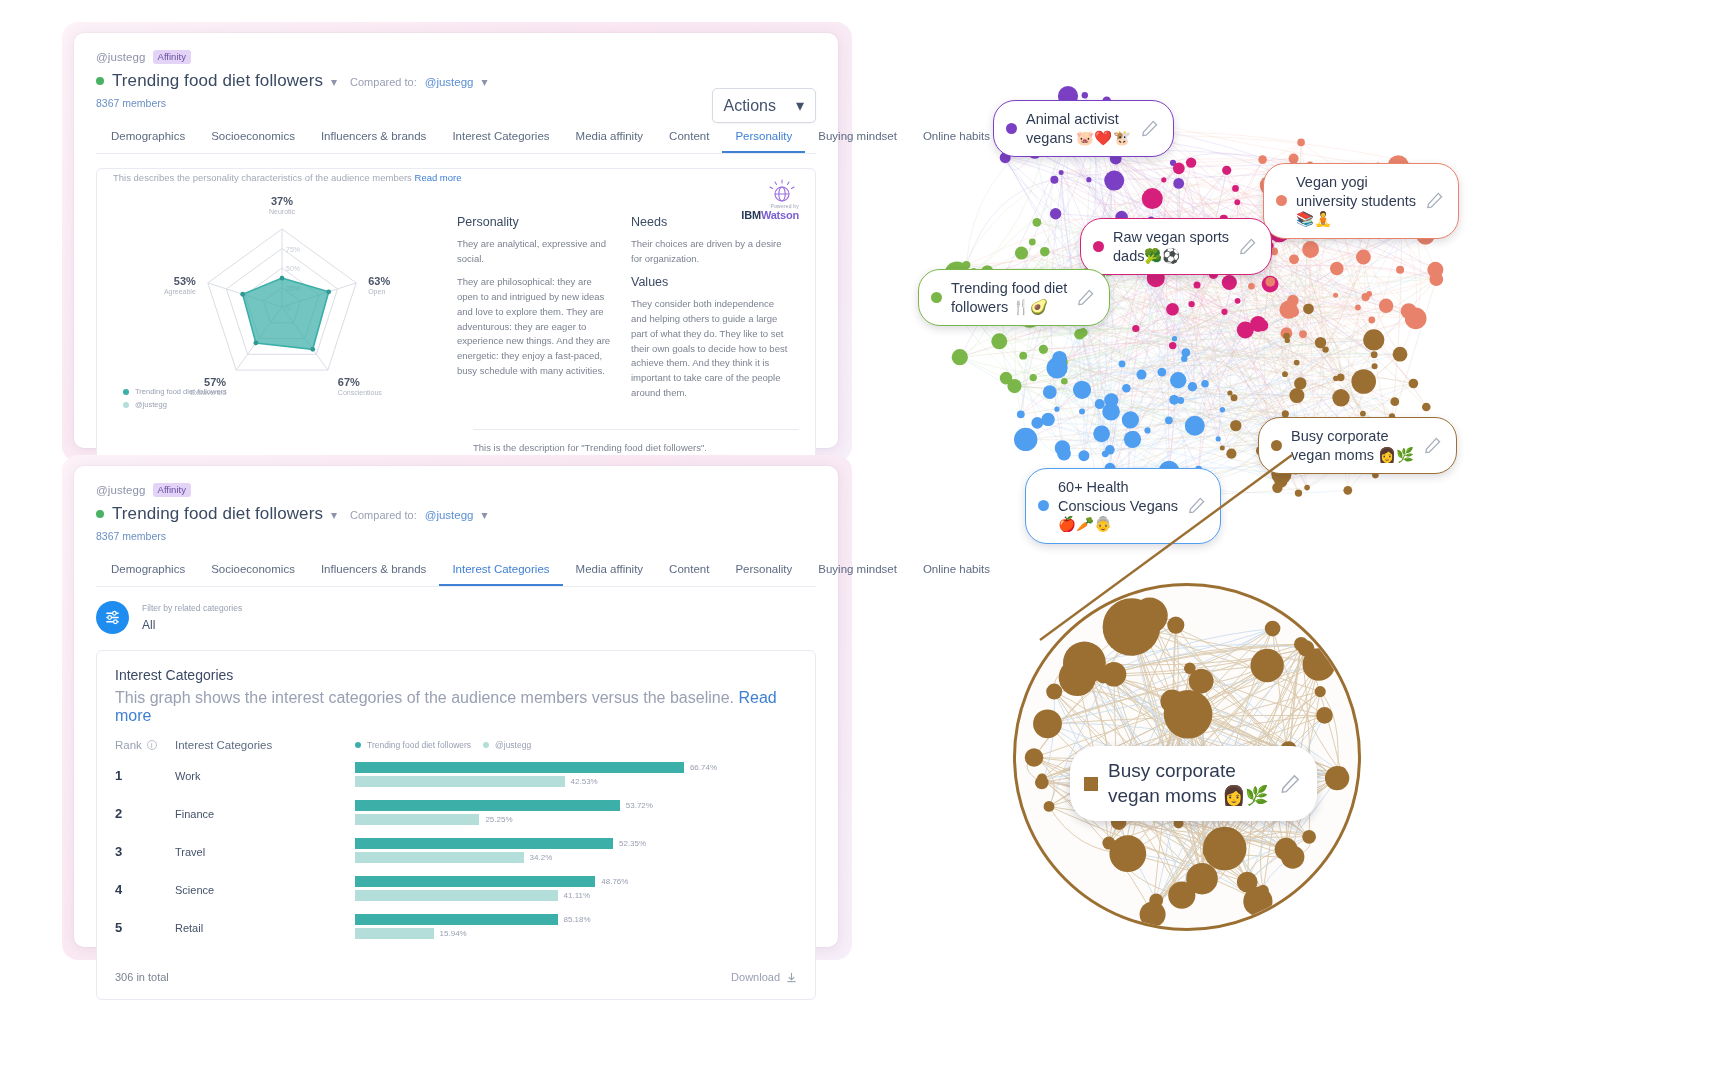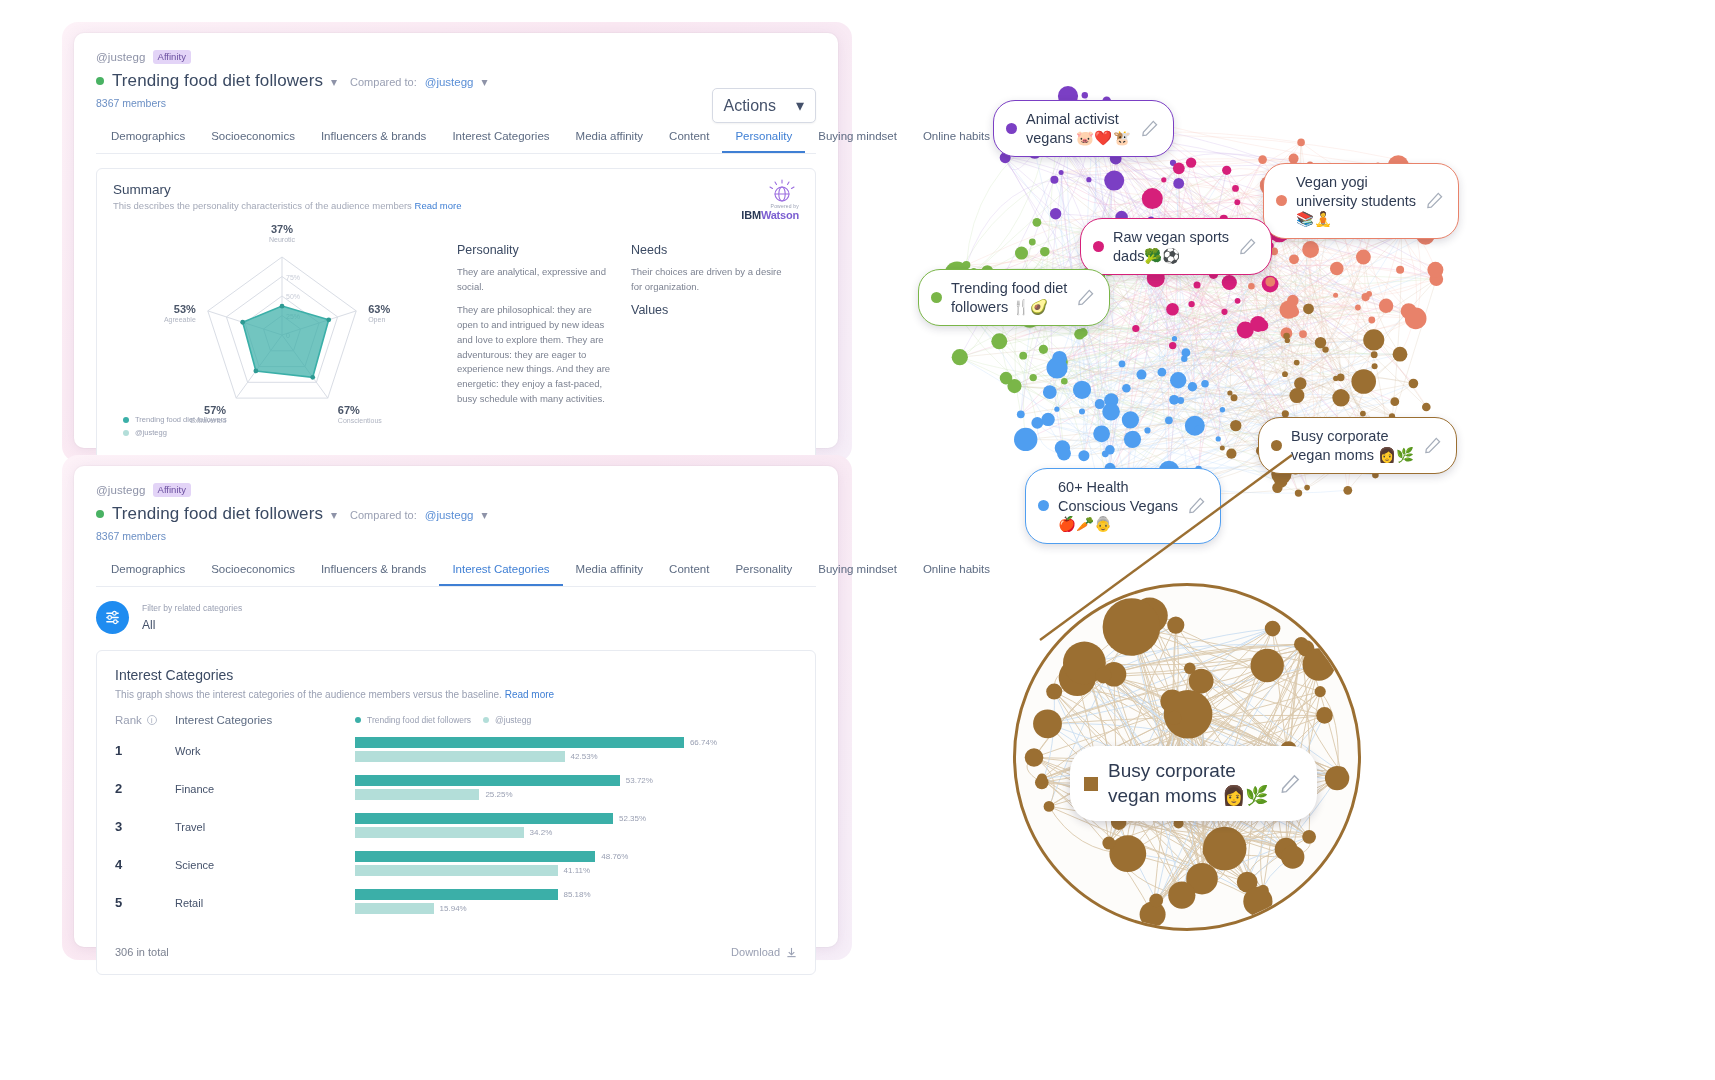--- a/index.html
+++ b/index.html
@@ -123,21 +123,21 @@
   .filter-icon {
     width: 33px; height: 33px; border-radius: 50%; background: #1f8cf0;
     display: flex; align-items: center; justify-content: center;
   }
   .filter-lbl { font-size: 8.5px; color: #9aa0b3; }
   .filter-val { font-size: 12px; color: #44516a; margin-top: 5px; }
 
   
   #ic-card { margin: 0 22px; }
   .ic-title { font-size: 14px; color: #3b4a63; padding: 16px 18px 0 18px; }
-  .ic-sub { font-size: 10px; color: #9aa0b3; padding: 6px 18px 0 18px; }
+  .ic-sub { font-size: 16px; color: #9aa0b3; padding: 6px 18px 0 18px; }
 
   .ic-head {
     display: flex; align-items: center; padding: 14px 18px 0 18px;
   }
   .ic-h-rank { width: 60px; font-size: 11.5px; color: #9aa0b3; display:flex; align-items:center; gap:5px;}
   .ic-h-cat { width: 180px; font-size: 11.5px; color: #5d6b82; }
   .ic-h-leg { display: flex; align-items: center; gap: 12px; }
   .ic-h-leg .leg-txt { font-size: 8.5px; }
 
   .info-i {
@@ -228,21 +228,20 @@
           <div class="tab">Online habits</div>
         </div>
     </div>
 
     <div class="actions-btn">
       <span>Actions</span>
       <span>▾</span>
     </div>
 
     <div class="card">
-      <div class="card-title">Summary</div>
       <div class="card-sub">
         <span>This describes the personality characteristics of the audience members</span>
         <span class="readmore">Read more</span>
       </div>
 
       <div class="watson">
         <svg width="34" height="24" viewBox="0 0 34 24" style="display:block;margin-left:auto;">
           <g stroke="#9b6de0" stroke-width="1.1" fill="none" stroke-linecap="round">
             <circle cx="17" cy="15" r="7"></circle>
             <ellipse cx="17" cy="15" rx="3.2" ry="7"></ellipse>
@@ -306,20 +305,21 @@
         <div class="text-col">
           <div class="tcol">
             <h4>Personality</h4>
             <p>They are analytical, expressive and social.</p>
             <p>They are philosophical: they are open to and intrigued by new ideas and love to explore them. They are adventurous: they are eager to experience new things. And they are energetic: they enjoy a fast-paced, busy schedule with many activities.</p>
           </div>
           <div class="tcol">
             <h4>Needs</h4>
             <p>Their choices are driven by a desire for organization.</p>
             <h4>Values</h4>
+            <p>They consider both independence and helping others to guide a large part of what they do. They like to set their own goals to decide how to best achieve them. And they think it is important to take care of the people around them.</p>
           </div>
         </div>
       </div>
 
       <div style="display:flex;">
         <div style="width:360px;"></div>
         <div style="flex:1;">
           <div class="desc-sep"></div>
           <div class="desc-txt">
             <div>This is the description for "Trending food diet followers".</div>

